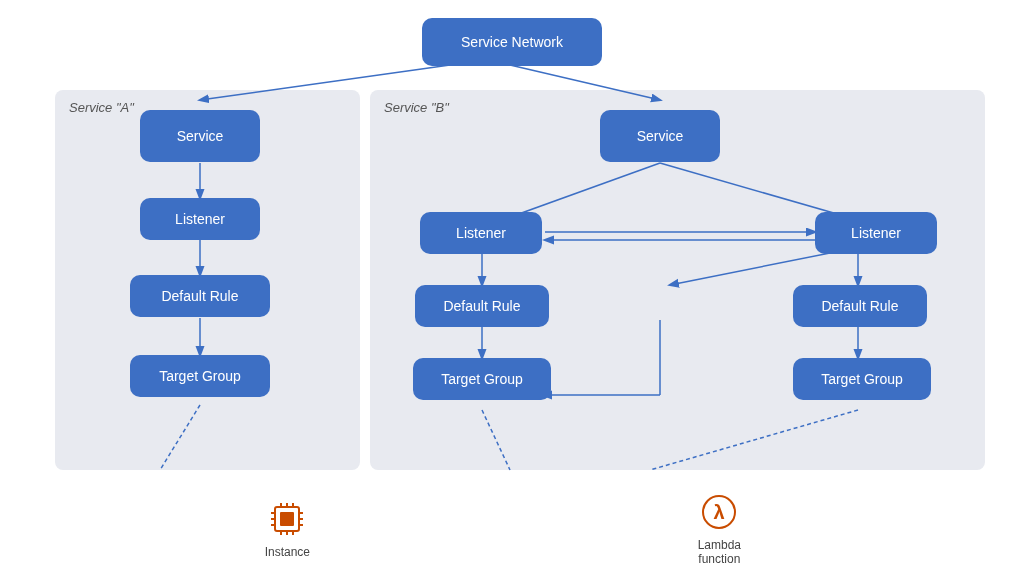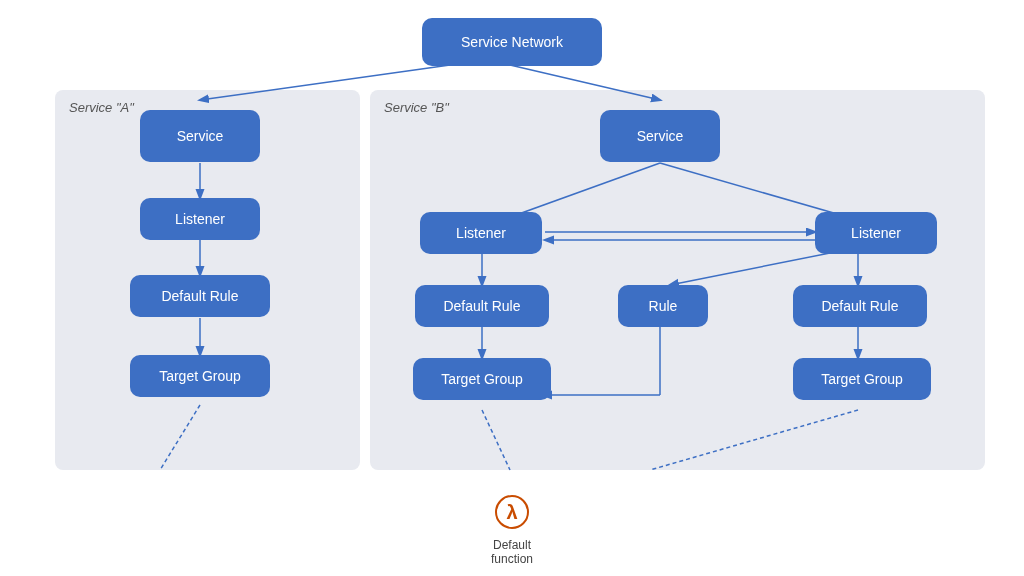--- a/index.html
+++ b/index.html
@@ -209,44 +209,60 @@
   </div>
 
   <div class="node-box" style="left:815px;top:212px;width:122px;height:42px;">
     <span>Listener</span>
   </div>
 
   <div class="node-box" style="left:415px;top:285px;width:134px;height:42px;">
     <span>Default Rule</span>
   </div>
 
-  <div class="node-box" style="left:618px;top:285px;width:90px;height:42px;">
-    <span>Rule</span>
-  </div>
 
   <div class="node-box" style="left:793px;top:285px;width:134px;height:42px;">
     <span>Default Rule</span>
   </div>
 
   <div class="node-box" style="left:413px;top:358px;width:138px;height:42px;">
     <span>Target Group</span>
   </div>
 
   <div class="node-box" style="left:793px;top:358px;width:138px;height:42px;">
     <span>Target Group</span>
   </div>
 
   <div class="icons-row">
 
+    <div class="icon-item">
+      <svg class="icon-shape" viewBox="0 0 40 40">
+        <rect x="8" y="8" width="24" height="24" rx="2" fill="none" stroke="#c94c00" stroke-width="2"></rect>
+        <rect x="13" y="13" width="14" height="14" rx="1" fill="#c94c00"></rect>
+        <line x1="4" y1="14" x2="8" y2="14" stroke="#c94c00" stroke-width="2"></line>
+        <line x1="4" y1="20" x2="8" y2="20" stroke="#c94c00" stroke-width="2"></line>
+        <line x1="4" y1="26" x2="8" y2="26" stroke="#c94c00" stroke-width="2"></line>
+        <line x1="32" y1="14" x2="36" y2="14" stroke="#c94c00" stroke-width="2"></line>
+        <line x1="32" y1="20" x2="36" y2="20" stroke="#c94c00" stroke-width="2"></line>
+        <line x1="32" y1="26" x2="36" y2="26" stroke="#c94c00" stroke-width="2"></line>
+        <line x1="14" y1="4" x2="14" y2="8" stroke="#c94c00" stroke-width="2"></line>
+        <line x1="20" y1="4" x2="20" y2="8" stroke="#c94c00" stroke-width="2"></line>
+        <line x1="26" y1="4" x2="26" y2="8" stroke="#c94c00" stroke-width="2"></line>
+        <line x1="14" y1="32" x2="14" y2="36" stroke="#c94c00" stroke-width="2"></line>
+        <line x1="20" y1="32" x2="20" y2="36" stroke="#c94c00" stroke-width="2"></line>
+        <line x1="26" y1="32" x2="26" y2="36" stroke="#c94c00" stroke-width="2"></line>
+      </svg>
+      <span class="icon-label">Instance</span>
+    </div>
 
 
 
     <div class="icon-item">
       <svg class="icon-shape" viewBox="0 0 40 40">
         <circle cx="20" cy="20" r="16" fill="none" stroke="#c94c00" stroke-width="2"></circle>
         <text x="20" y="27" text-anchor="middle" font-size="20" fill="#c94c00" font-weight="bold">λ</text>
       </svg>
-      <span class="icon-label">Default function</span>
+      <span class="icon-label">Lambda function</span>
     </div>
 
 
   </div>
 </div>
 
 </body></html>

